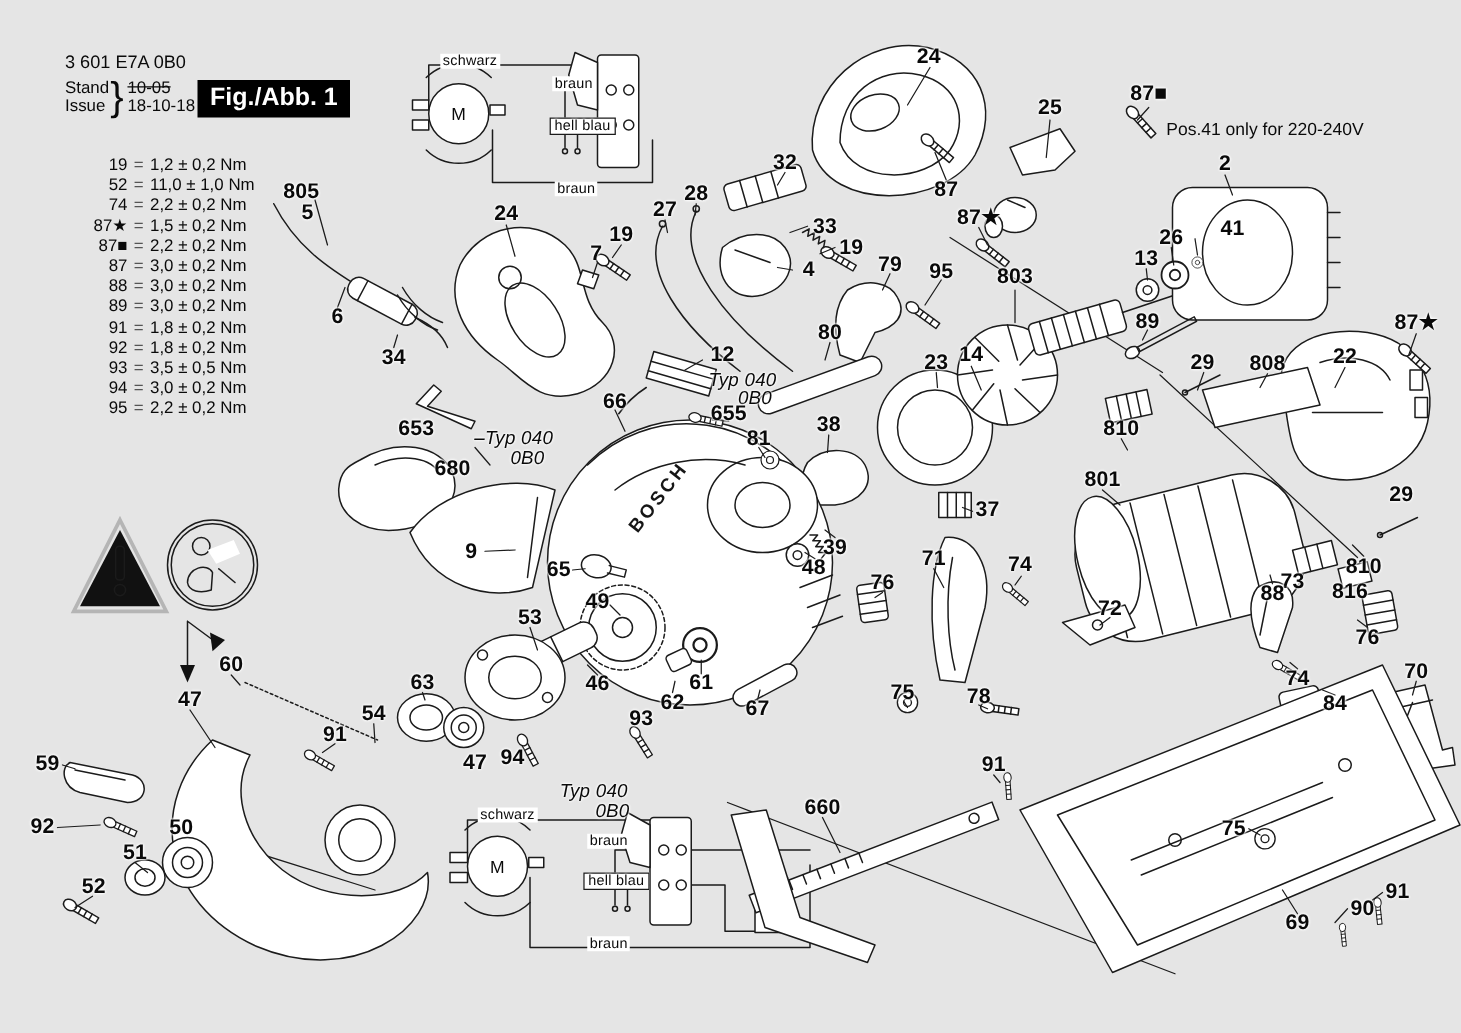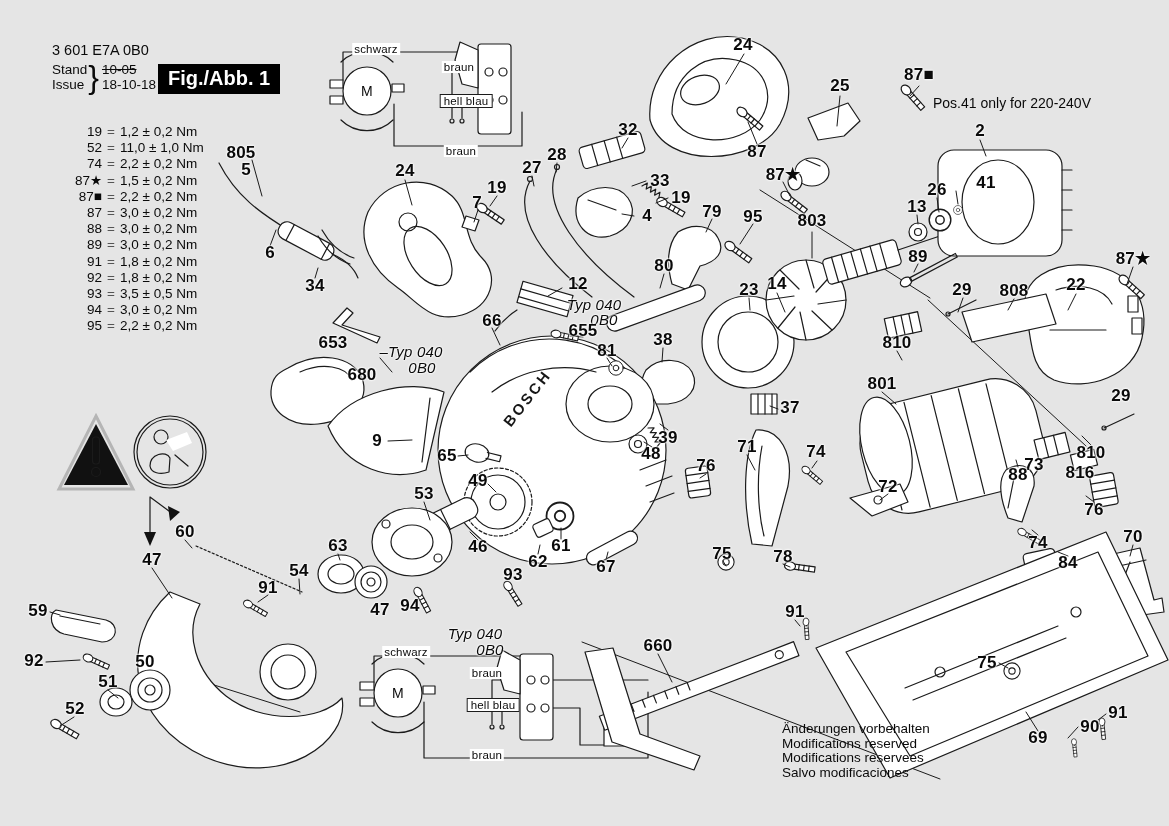--- a/index.html
+++ b/index.html
@@ -372,26 +372,20 @@
         <div class="trow"><span class="tpos">89</span><span class="teq">=</span><span class="tval">3,0 ± 0,2 Nm</span></div>
         <div class="trow"><span class="tpos">91</span><span class="teq">=</span><span class="tval">1,8 ± 0,2 Nm</span></div>
         <div class="trow"><span class="tpos">92</span><span class="teq">=</span><span class="tval">1,8 ± 0,2 Nm</span></div>
         <div class="trow"><span class="tpos">93</span><span class="teq">=</span><span class="tval">3,5 ± 0,5 Nm</span></div>
         <div class="trow"><span class="tpos">94</span><span class="teq">=</span><span class="tval">3,0 ± 0,2 Nm</span></div>
         <div class="trow"><span class="tpos">95</span><span class="teq">=</span><span class="tval">2,2 ± 0,2 Nm</span></div>
       </div>
   </div>
 
   <div class="note41">Pos.41 only for 220-240V</div>
-  <div class="footer" id="footer-lines">
-      <div>Änderungen vorbehalten</div>
-      <div>Modifications reserved</div>
-      <div>Modifications reservees</div>
-      <div>Salvo modificaciones</div>
-    </div>
 
   <div class="bosch">BOSCH</div>
 
   <div id="labels-layer">
       <span class="part-label" style="left: 241px; top: 153px;">805</span>
       <span class="part-label" style="left: 246px; top: 170px;">5</span>
       <span class="part-label" style="left: 270px; top: 253px;">6</span>
       <span class="part-label" style="left: 315px; top: 286px;">34</span>
       <span class="part-label" style="left: 405px; top: 171px;">24</span>
       <span class="part-label" style="left: 477px; top: 203px;">7</span>

